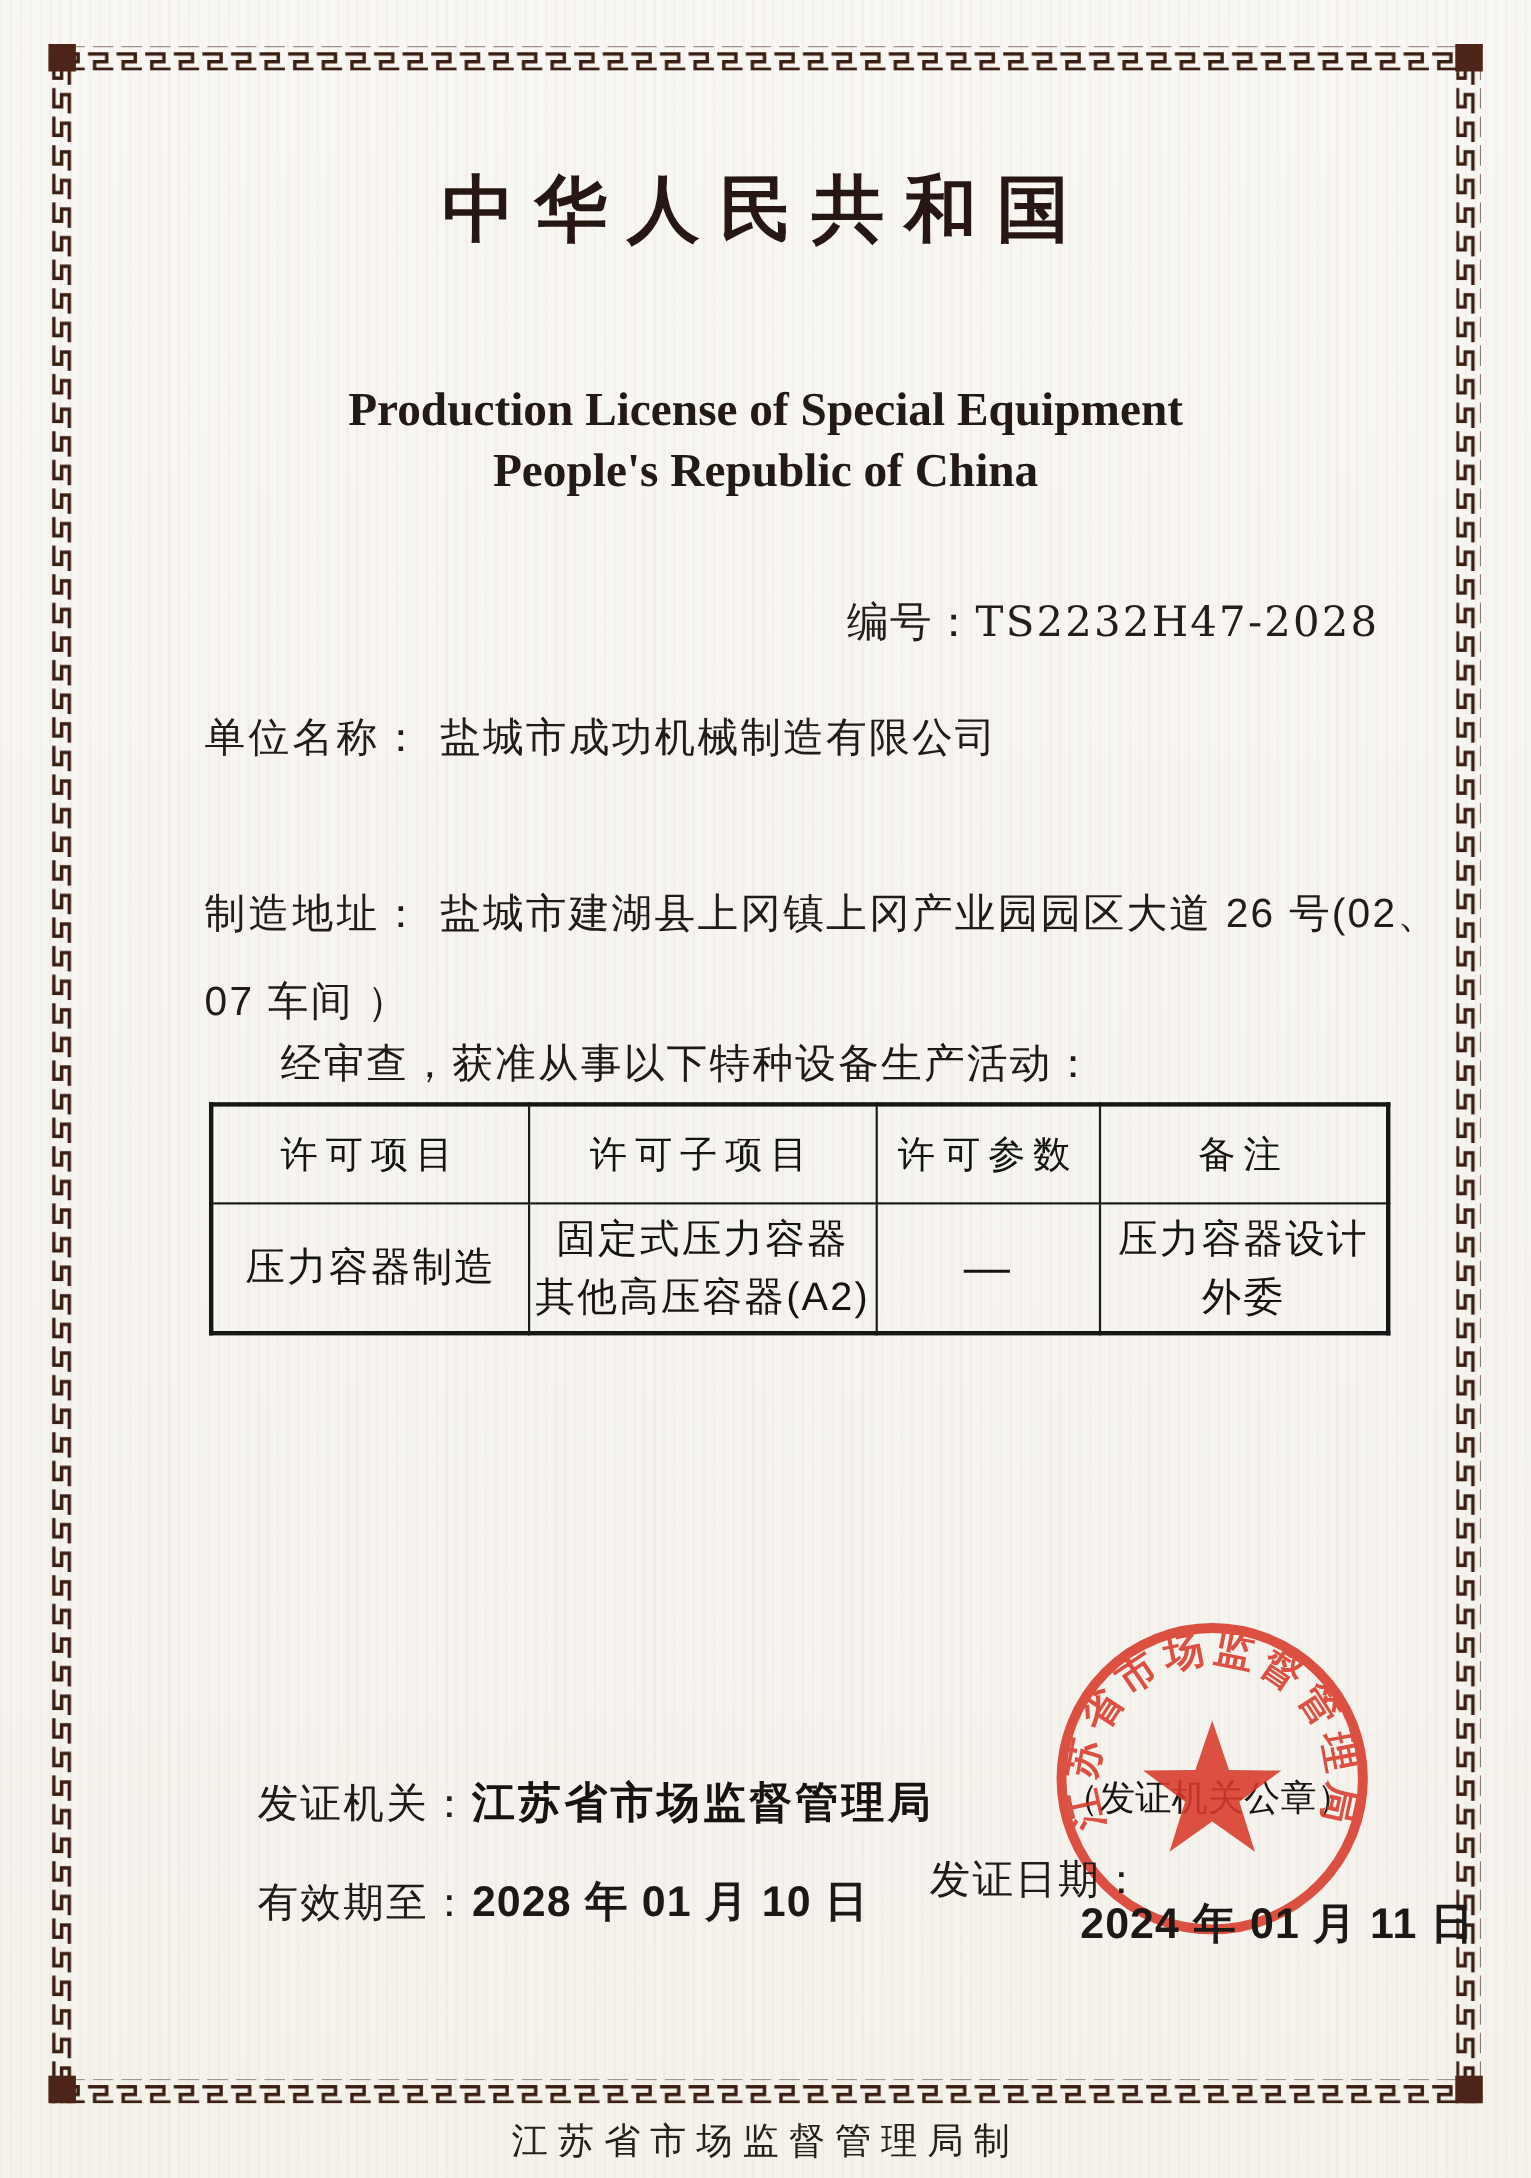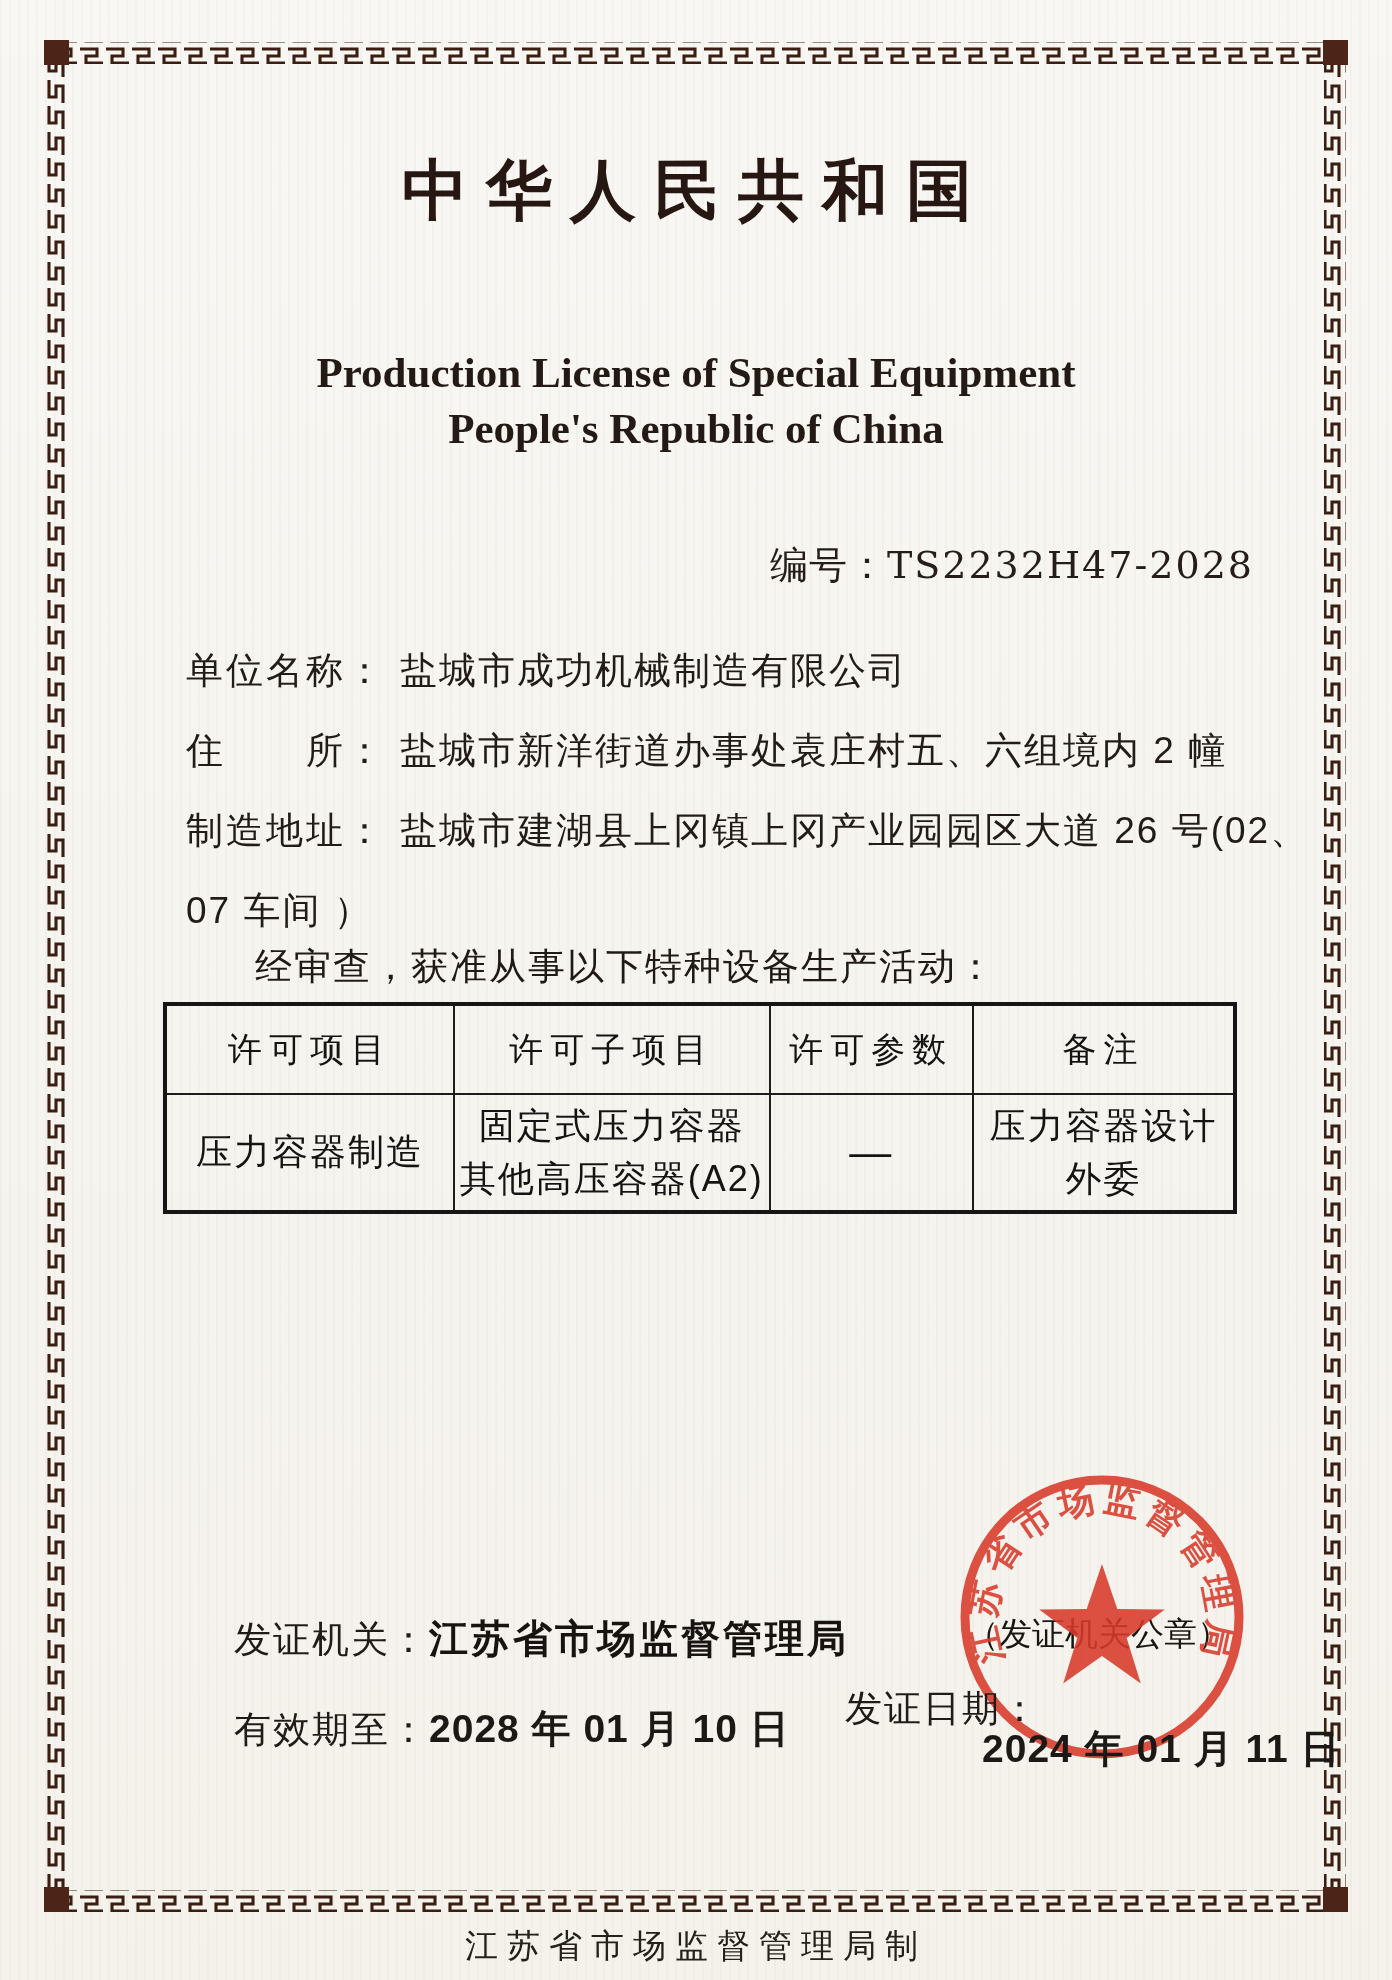--- a/index.html
+++ b/index.html
@@ -56,21 +56,21 @@
   .field-2 { top: 726px; }
   .field-3 { top: 806px; }
   .field-4 { top: 886px; }
 
   .approval-note {
     position: absolute; top: 942px; left: 255px;
     font-size: 37px; color: #201a16; letter-spacing: 2px;
   }
 
   .license-table {
-    position: absolute; top: 1002px; left: 163px; width: 1074px;
+    position: absolute; top: 1002px; left: 190px; width: 1074px;
     border-collapse: collapse; table-layout: fixed;
   }
   .license-table td, .license-table th {
     border: 2.5px solid #1c1c1c;
     text-align: center; vertical-align: middle;
     color: #161413; font-weight: 400;
   }
   .license-table { border: 4px solid #161616; }
   .license-table thead th { height: 90px; font-size: 34px; letter-spacing: 7px; }
   .license-table tbody td { height: 118px; font-size: 36px; letter-spacing: 2px; line-height: 1.45; }
@@ -140,23 +140,20 @@
   <div class="title-cn-1">中华人民共和国</div>
   <div class="title-en title-en-2">People's Republic of China</div>
   <div class="title-en title-en-1">Production License of Special Equipment</div>
 
   <div class="license-no">
     <span class="no-label">编号：</span><span class="no-value">TS2232H47-2028</span>
   </div>
 
   <div class="field-line field-1">
     <span class="field-label">单位名称：</span><span class="field-value">盐城市成功机械制造有限公司</span>
-  </div>
-  <div class="field-line field-2">
-    <span class="field-label">住　　所：</span><span class="field-value">盐城市新洋街道办事处袁庄村五、六组境内 2 幢</span>
   </div>
   <div class="field-line field-3">
     <span class="field-label">制造地址：</span><span class="field-value">盐城市建湖县上冈镇上冈产业园园区大道 26 号(02、</span>
   </div>
   <div class="field-line field-4">07 车间 ）</div>
 
   <div class="approval-note">经审查，获准从事以下特种设备生产活动：</div>
 
   <table class="license-table">
     <colgroup>

